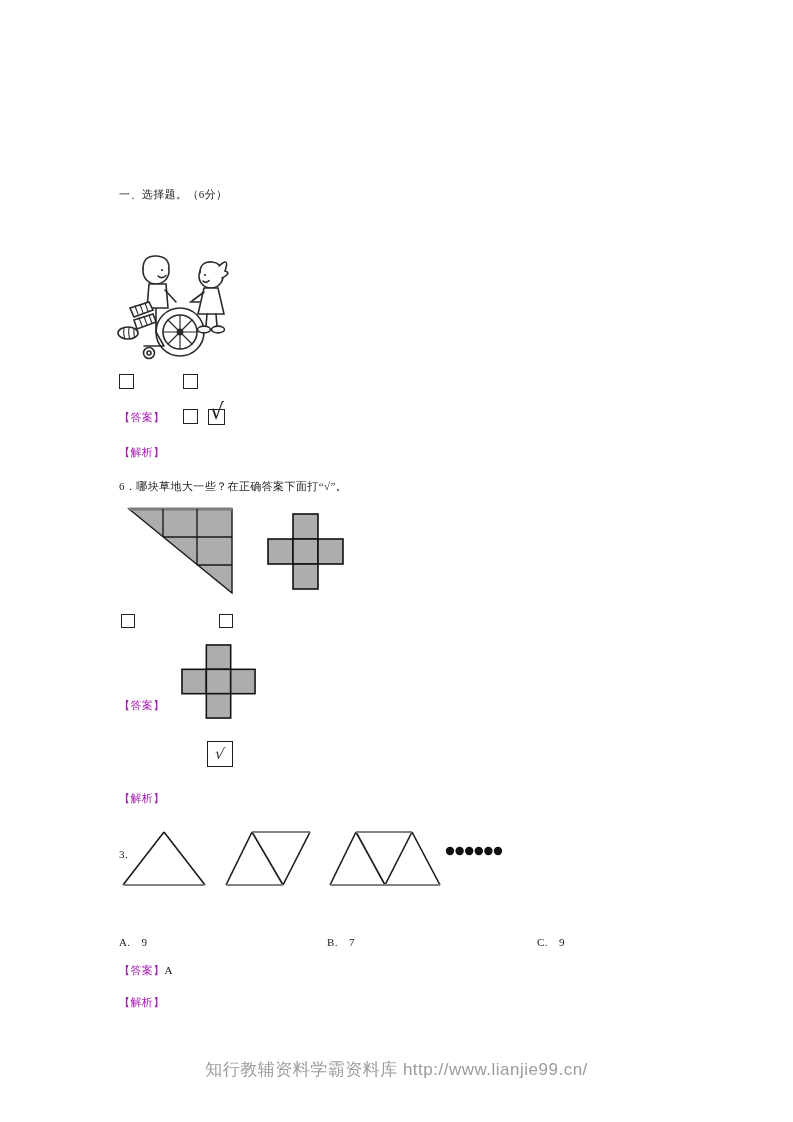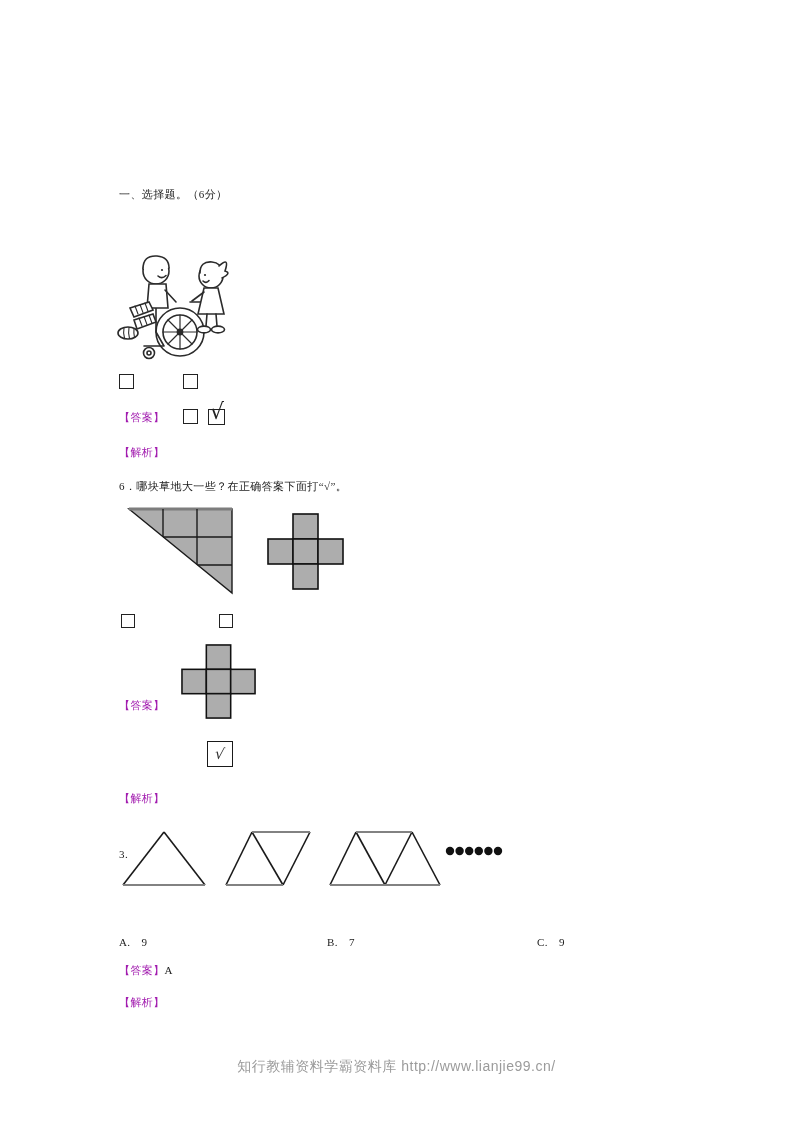--- a/index.html
+++ b/index.html
@@ -13,21 +13,21 @@
   .cb{box-sizing:border-box;width:15px;height:15px;border:1.7px solid #222;background:#fff;display:inline-block;}
   .cb-sm{width:14px;height:14px;}
   .cb-checked{position:relative;width:17px;height:16px;}
   .check-glyph{position:absolute;left:1px;top:-9px;font-size:22px;line-height:22px;
                font-family:"DejaVu Sans",sans-serif;color:#222;font-weight:400;}
   .sqrt-box{box-sizing:border-box;width:26px;height:26px;border:1.7px solid #1a1a1a;background:#fff;
             display:flex;align-items:center;justify-content:center;}
   .sqrt-box span{font-family:"DejaVu Sans",sans-serif;font-size:15px;color:#333;transform:rotate(8deg);}
   .opt{display:inline-flex;gap:11px;}
   .footer{width:793px;text-align:center;font-family:"Liberation Sans","DejaVu Sans",sans-serif;
-          font-size:14px;color:#9b9b9b;letter-spacing:0.5px;}
+          font-size:17px;color:#9b9b9b;letter-spacing:0.5px;}
   svg{display:block;}
 </style>
 </head>
 <body>
 
 <div class="page">
 
   
 
   

